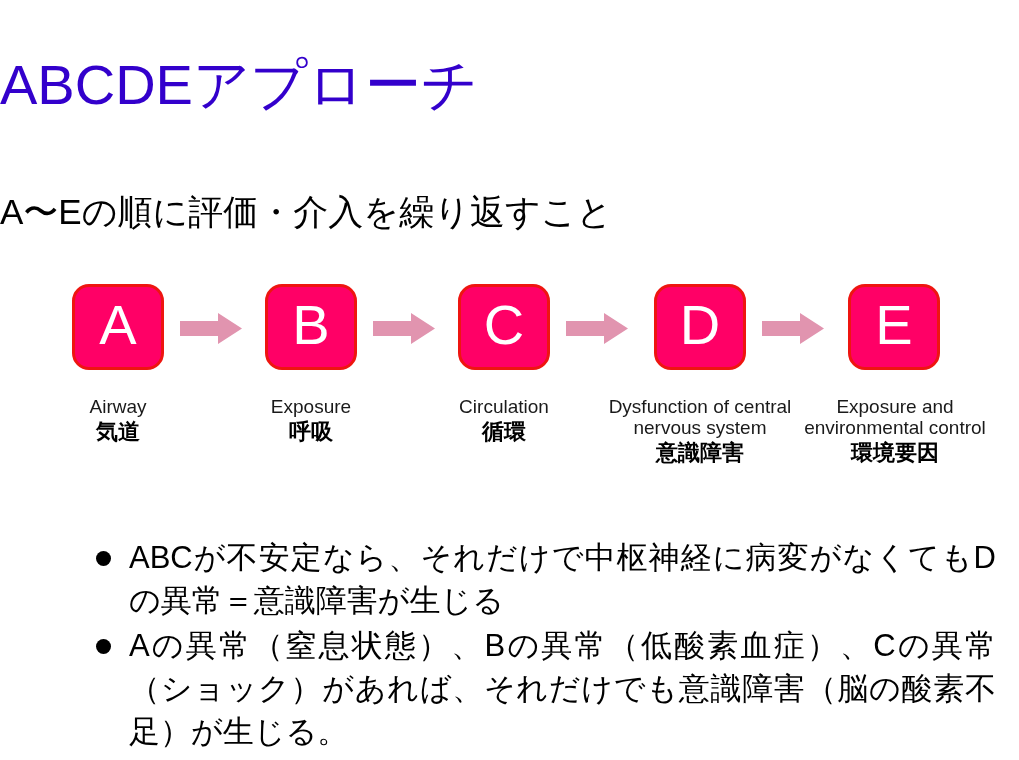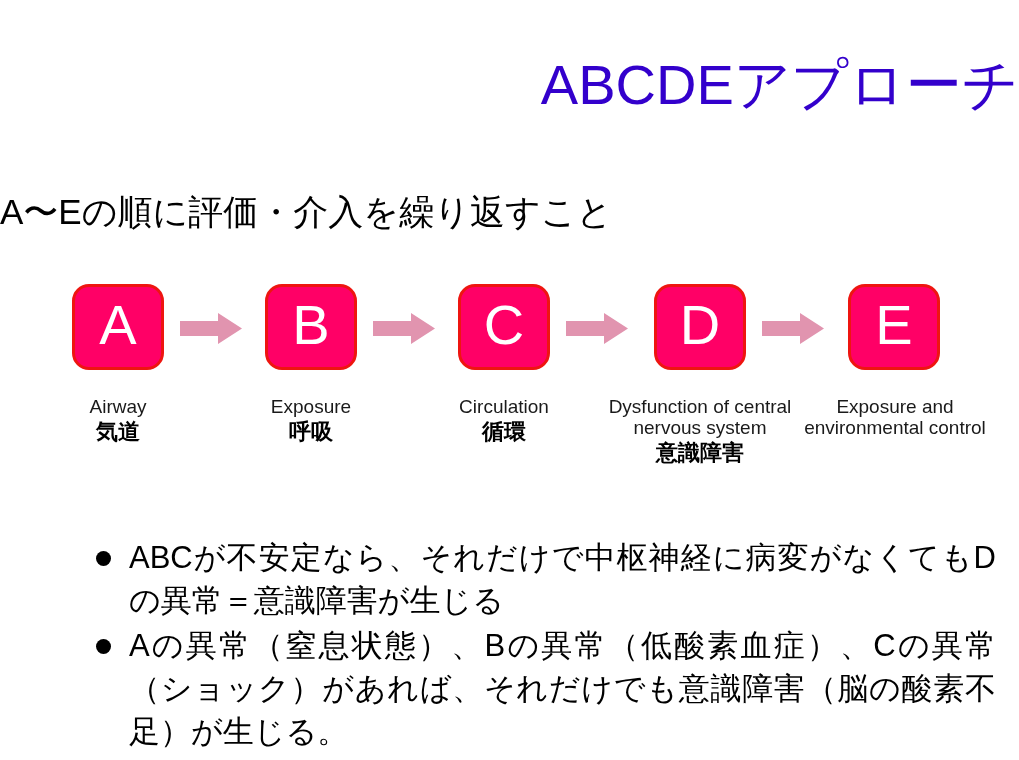--- a/index.html
+++ b/index.html
@@ -23,21 +23,21 @@
     inset: 0;
     background: #ffffff;
   }
 
   
   .title {
     position: absolute;
     left: 0;
     top: 52px;
     width: 1019px;
-    text-align: right;
+    text-align: left;
     font-size: 56px;
     line-height: 66px;
     letter-spacing: 0px;
     color: #3300cc;
     white-space: nowrap;
   }
 
   
   .subtitle {
     position: absolute;
@@ -228,20 +228,21 @@
       <div class="caption-ja">循環</div>
     </div>
 
     <div class="caption cap-3">
       <div class="caption-en">Dysfunction of central nervous system</div>
       <div class="caption-ja">意識障害</div>
     </div>
 
     <div class="caption cap-4">
       <div class="caption-en">Exposure and environmental control</div>
+      <div class="caption-ja">環境要因</div>
     </div>
 
   </div>
 
   <div class="bullets">
     <div class="bullet">
       <span class="bullet-mark"></span>
       <span>ABCが不安定なら、それだけで中枢神経に病変がなくてもDの異常＝意識障害が生じる</span>
     </div>
     <div class="bullet">

